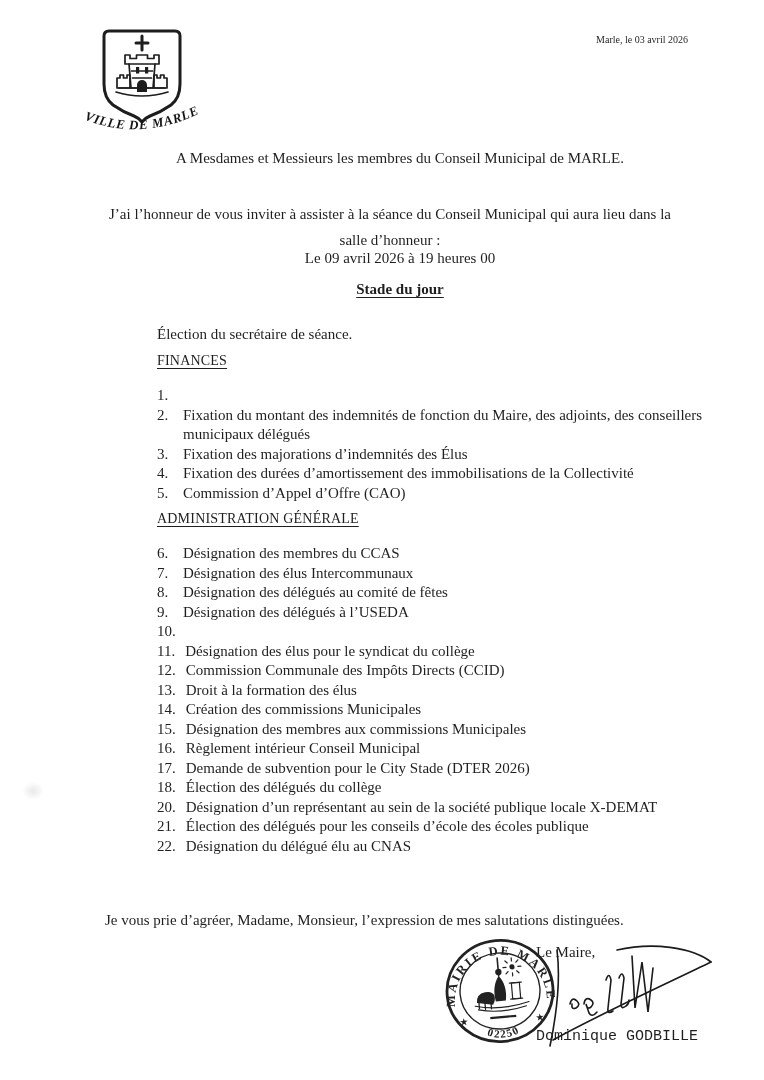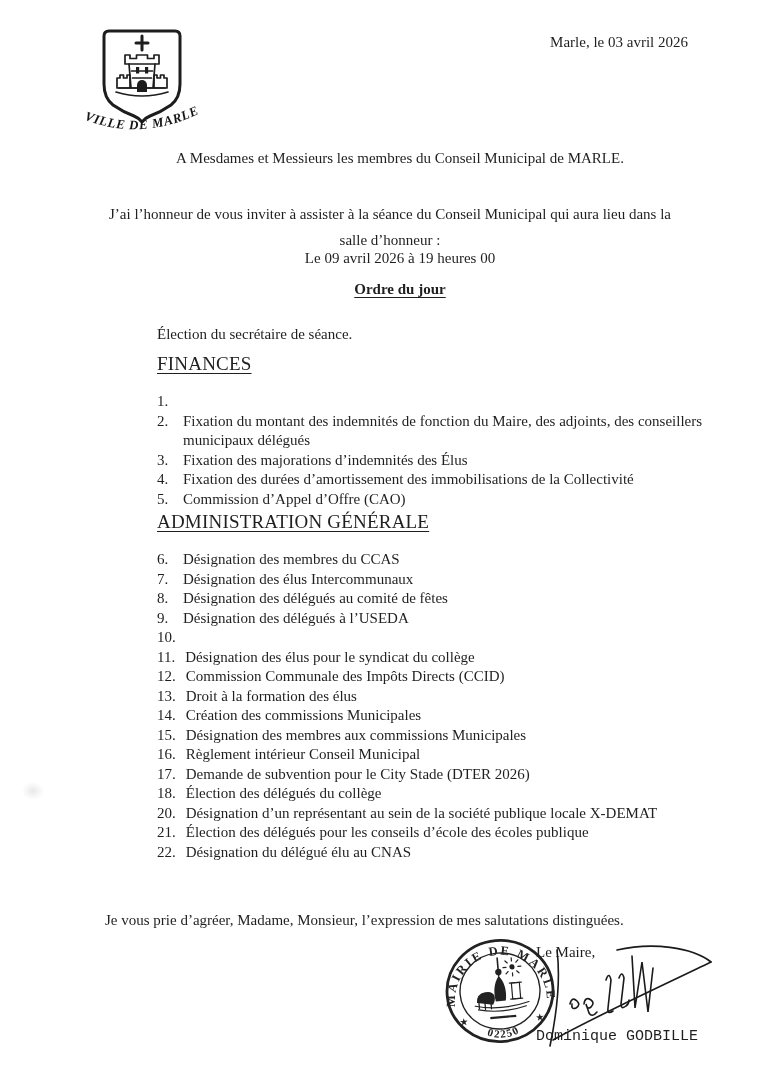--- a/index.html
+++ b/index.html
@@ -3,32 +3,32 @@
 <meta charset="utf-8">
 <style>
   html,body { margin:0; padding:0; background:#e8e8e8; }
   .page {
     position:relative; width:764px; height:1080px; margin:0 auto;
     background:#ffffff; overflow:hidden;
     font-family:"Liberation Serif","DejaVu Serif",serif;
     color:#1f1f1f; font-size:15px;
   }
   .logo { position:absolute; left:86px; top:24px; width:112px; height:122px; }
-  .date-line { position:absolute; top:34px; right:76px; font-size:15px; }
+  .date-line { position:absolute; top:34px; right:76px; font-size:10px; }
   .center-col { position:absolute; left:80px; width:640px; text-align:center; margin:0; }
   .salutation { top:150px; }
   .invitation { top:189px; left:95px; width:590px; line-height:26px;margin-top:12px; }
   .meeting { top:250px; }
   .agenda-title { top:281px; font-weight:bold; text-decoration:underline; text-underline-offset:3px; }
   .preliminary { position:absolute; top:326px; left:157px; margin:0; }
   .agenda-section { position:absolute; left:157px; width:570px; }
   .section-finances { top:353px; }
   .section-administration { top:511px; }
   .agenda-section h2 {
-    font-size:19px; font-weight:normal; margin:0 0 17px 0;
+    font-size:14px; font-weight:normal; margin:0 0 17px 0;
     text-decoration:underline; text-underline-offset:3px; letter-spacing:.2px;
   }
   ol.agenda { list-style:none; margin:0; padding:0; }
   ol.agenda li { display:flex; line-height:19.5px; }
   ol.agenda .num { white-space:pre; margin-right:10px; min-width:16px; }
   ol.agenda .txt { max-width:520px; }
   .closing { position:absolute; top:912px; left:105px; width:620px; margin:0; }
   .role { position:absolute; top:944px; left:536px; z-index:1; }
   .stamp { position:absolute; left:444px; top:938px; width:112px; height:106px; z-index:2; transform:rotate(-5deg); }
   .sig  { position:absolute; left:500px; top:940px; width:215px; height:108px; z-index:3; }
@@ -66,21 +66,21 @@
     <text font-size="13" font-weight="bold" font-style="italic" fill="#161616" letter-spacing="0.8">
       <textPath href="#crestArc" startOffset="50%" text-anchor="middle">VILLE DE MARLE</textPath>
     </text>
   </svg>
 
   <div class="date-line">Marle, le 03 avril 2026</div>
 
   <p class="center-col salutation">A Mesdames et Messieurs les membres du Conseil Municipal de MARLE.</p>
   <p class="center-col invitation">J’ai l’honneur de vous inviter à assister à la séance du Conseil Municipal qui aura lieu dans la salle d’honneur :</p>
   <p class="center-col meeting">Le 09 avril 2026 à 19 heures 00</p>
-  <p class="center-col agenda-title">Ordre du jour</p>
+  <p class="center-col agenda-title">Stade du jour</p>
 
   <p class="preliminary">Élection du secrétaire de séance.</p>
 
   <section class="agenda-section section-finances">
     <h2>FINANCES</h2>
     <ol class="agenda">
         <li>
           <span class="num">1.</span>
         </li>
         <li>

